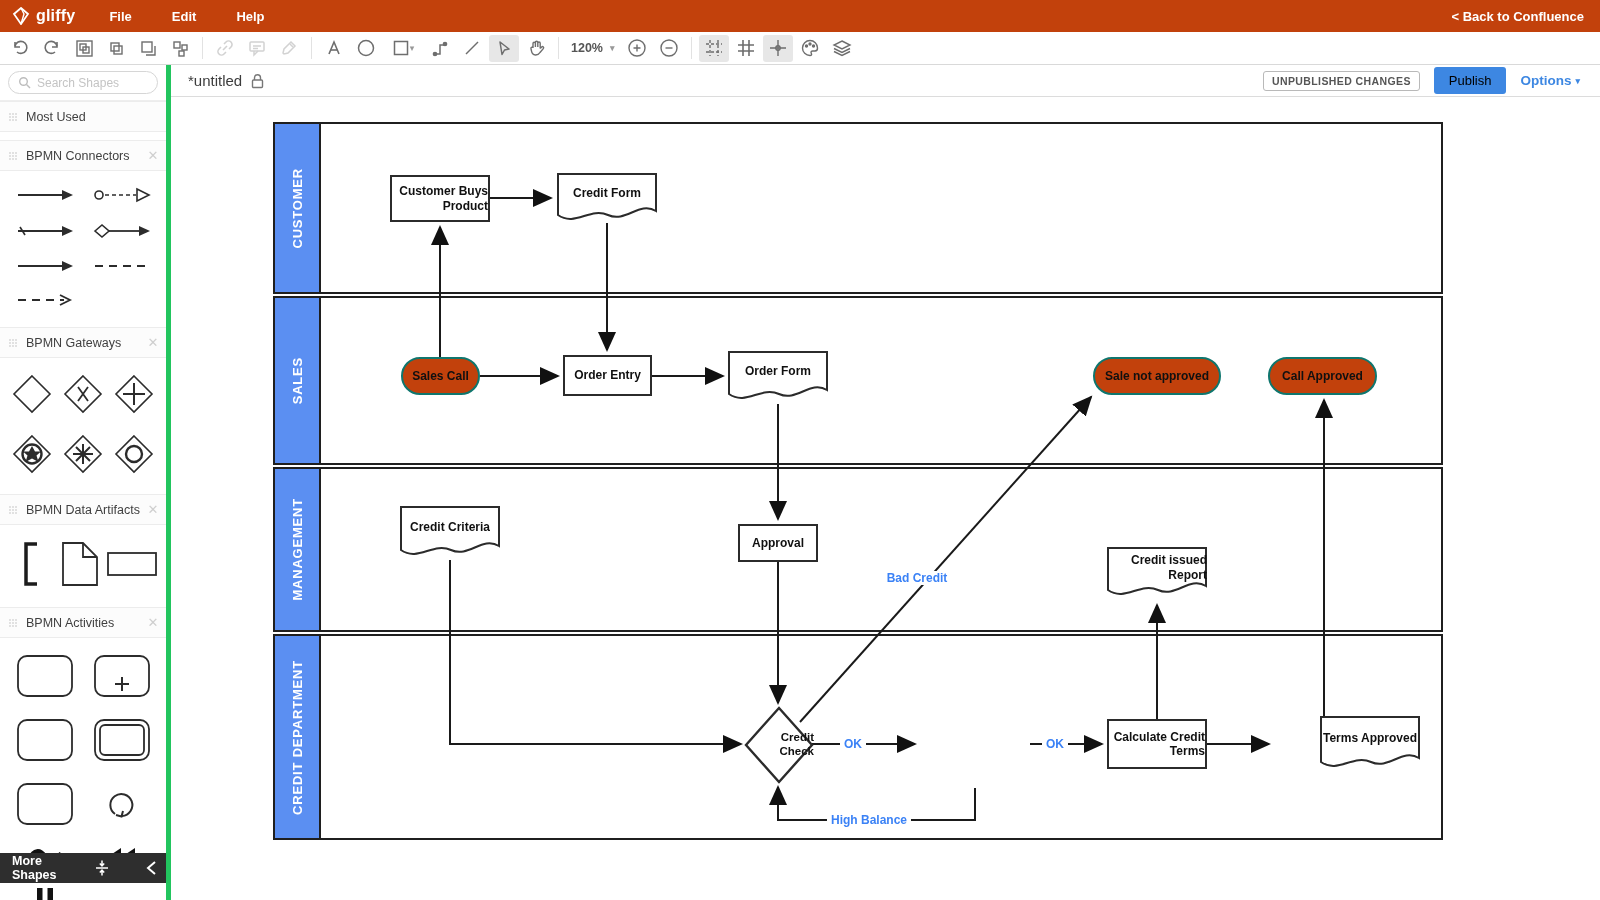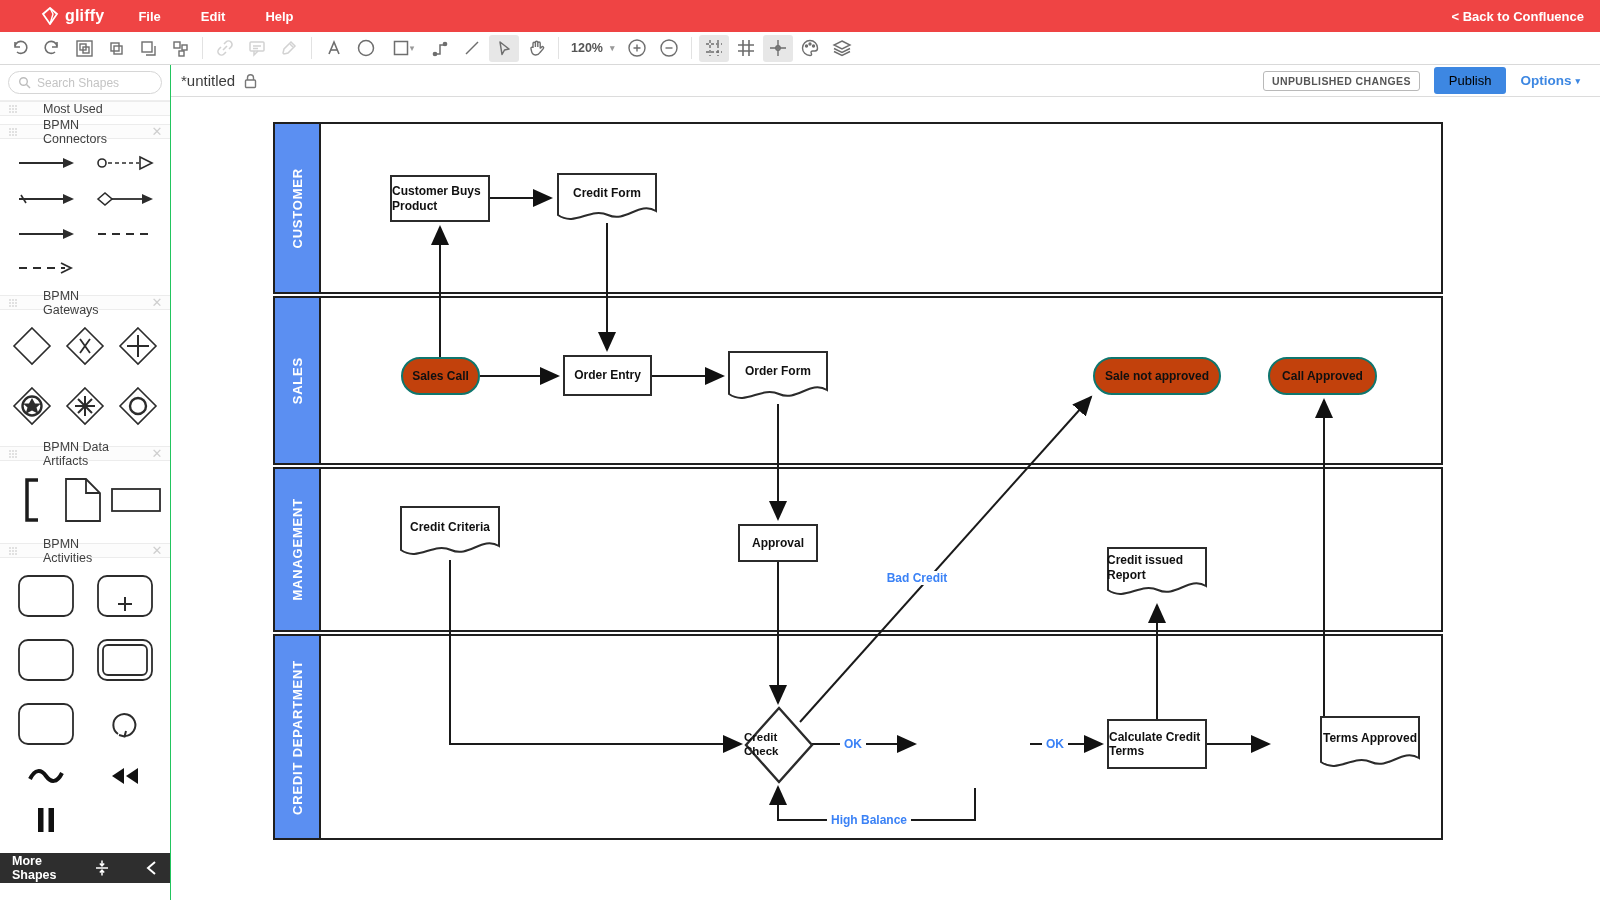--- a/index.html
+++ b/index.html
@@ -1,71 +1,71 @@
 <!DOCTYPE html>
 <html><head>
 <meta charset="utf-8">
 <style>
   * { margin:0; padding:0; box-sizing:border-box; }
   html,body { width:1600px; height:900px; font-family:"Liberation Sans", sans-serif; background:#fff; overflow:hidden; }
 
   
-  #topbar { position:absolute; left:0; top:0; width:1600px; height:32px; background:#ef4444; display:flex; align-items:center; color:#fff; z-index:30;padding-left:29px; }
+  #topbar { position:absolute; left:0; top:0; width:1600px; height:32px; background:#c2410c; display:flex; align-items:center; color:#fff; z-index:30; }
   .logo-wrap { display:flex; align-items:center; gap:6px; padding:0 14px 0 12px; }
   .logo-text { font-size:16px; font-weight:bold; letter-spacing:.2px; }
   .menu-item { font-size:13px; font-weight:bold; padding:0 20px; cursor:pointer; }
   .back-link { margin-left:auto; font-size:13px; font-weight:bold; padding-right:16px; cursor:pointer; }
 
   
   #toolbar { position:absolute; left:0; top:32px; width:1600px; height:33px; background:#fff; border-bottom:1px solid #d9d9d9; display:flex; align-items:center; padding-left:4px; z-index:29; }
   .tbtn { width:30px; height:27px; display:flex; align-items:center; justify-content:center; margin:0 1px; border-radius:3px; cursor:pointer; color:#6e6e6e; }
   .tbtn svg { display:block; }
   .tbtn.disabled { color:#d2d2d2; cursor:default; }
   .tbtn.active { background:#e7e7e7; }
   .tb-sep { width:1px; height:22px; background:#e2e2e2; margin:0 6px; }
   .zoom-level { font-size:12.5px; font-weight:bold; color:#555; display:flex; align-items:center; gap:7px; padding:0 6px; cursor:pointer; }
   .chev { font-size:9px; color:#999; }
 
   
   #titlebar { position:absolute; left:171px; top:65px; width:1429px; height:32px; background:#fff; border-bottom:1px solid #dcdcdc; display:flex; align-items:center; z-index:28; }
-  .doc-title { font-size:15px; color:#3c3c3c; margin-left:10px; }
+  .doc-title { font-size:15px; color:#3c3c3c; margin-left:17px; }
   .lock { margin-left:8px; color:#777; display:flex; }
   .title-right { margin-left:auto; display:flex; align-items:center; gap:14px; padding-right:20px; }
   .badge { border:1px solid #b9b9b9; border-radius:3px; color:#555; font-size:10.5px; font-weight:bold; letter-spacing:.4px; padding:3px 8px; background:#fff; }
   .publish-btn { background:#3d87e2; color:#000000; border:none; border-radius:3px; font-size:13px; font-family:inherit; padding:6px 15px; cursor:pointer; }
   .options { color:#3d87e2; font-size:13.5px; font-weight:bold; display:flex; align-items:center; gap:4px; cursor:pointer; }
 
   
-  #sidebar { position:absolute; left:0; top:65px; width:171px; height:835px; background:#fff; border-right:1px solid #22c55e; z-index:27; overflow:hidden; }
+  #sidebar { position:absolute; left:0; top:65px; width:171px; height:835px; background:#fff; border-right:5px solid #22c55e; z-index:27; overflow:hidden; }
   .search-row { padding:6px 8px; border-bottom:1px solid #eee; }
   .search-box { display:flex; align-items:center; gap:6px; border:1px solid #d6d6d6; border-radius:13px; height:23px; padding:0 9px; color:#b9b9b9; }
   .search-box input { border:none; outline:none; width:110px; font-size:12px; font-family:inherit; color:#555; background:transparent; }
   .search-box input::placeholder { color:#c4c4c4; }
-  .sec-hdr { height:15px; display:flex; align-items:center; background:#fcfcfc; border-top:1px solid #ececec; border-bottom:1px solid #ececec; cursor:pointer;gap:17px; }
+  .sec-hdr { height:31px; display:flex; align-items:center; background:#fcfcfc; border-top:1px solid #ececec; border-bottom:1px solid #ececec; cursor:pointer; }
   .drag-dots { width:26px; display:flex; justify-content:center; color:#d8d8d8; }
   .sec-label { font-size:12.5px; color:#3f3f3f; flex:1; }
   .sec-close { width:26px; color:#cfcfcf; font-size:13px; display:flex; justify-content:center; cursor:pointer; }
   .shape-grid { display:grid; grid-template-columns:1fr 1fr; justify-items:center; align-items:center; padding:8px 6px; background:#fff; }
   .shape-grid3 { display:grid; grid-template-columns:1fr 1fr 1fr; justify-items:center; align-items:center; padding:8px 6px; background:#fff; }
   .shape-item { padding:8px 2px; cursor:grab; color:#2c2c2c; }
   .gap-strip { height:8px; background:#fff; }
   #more-shapes { position:absolute; left:0; bottom:17px; width:171px; height:30px; background:#2e2e2e; color:#fff; display:flex; align-items:center; cursor:pointer;gap:21px; }
   #more-shapes .ms-label { font-size:12.5px; font-weight:bold; margin-left:12px; flex:1; }
   #more-shapes .ms-ico { margin-right:14px; display:flex; }
 
   
   #canvas { position:absolute; left:171px; top:97px; width:1429px; height:803px; background:#fff; overflow:hidden; }
   #diagram { position:absolute; left:102px; top:25px; width:1170px; height:718px; }
 
   .lane { position:absolute; left:0; width:1170px; border:2px solid #1f1f1f; background:#fff; }
   .lane-band { position:absolute; left:0; top:0; bottom:0; width:46px; background:#5b8ff2; border-right:2px solid #1f1f1f; display:flex; align-items:center; justify-content:center; }
   .lane-label { writing-mode:vertical-rl; transform:rotate(180deg); color:#fff; font-weight:bold; font-size:13px; letter-spacing:.8px; white-space:nowrap; }
 
   #edges { position:absolute; left:0; top:0; width:1170px; height:718px; z-index:2; }
-  .node { position:absolute; z-index:3; display:flex; align-items:center; justify-content:center; text-align:left; font-weight:bold; font-size:12px; color:#101010; line-height:1.18; }
+  .node { position:absolute; z-index:3; display:flex; align-items:center; justify-content:center; text-align:right; font-weight:bold; font-size:12px; color:#101010; line-height:1.18; }
   .n-rect { background:#fff; border:2px solid #2b2b2b; }
   .n-stadium { background:#c2410c; border:2px solid #0f766e; border-radius:19px; }
   .n-doc svg, .n-diamond svg { position:absolute; left:0; top:0; width:100%; height:100%; }
   .n-doc .lbl { position:relative; z-index:1; margin-bottom:12px; }
   .n-diamond .lbl { position:relative; z-index:1; }
   .edge-label { position:absolute; z-index:4; background:#fff; font-weight:bold; font-size:12px; color:#3b82f6; padding:0 4px; transform:translate(-50%,-50%); white-space:nowrap; }
 </style>
 </head>
 <body>
 

